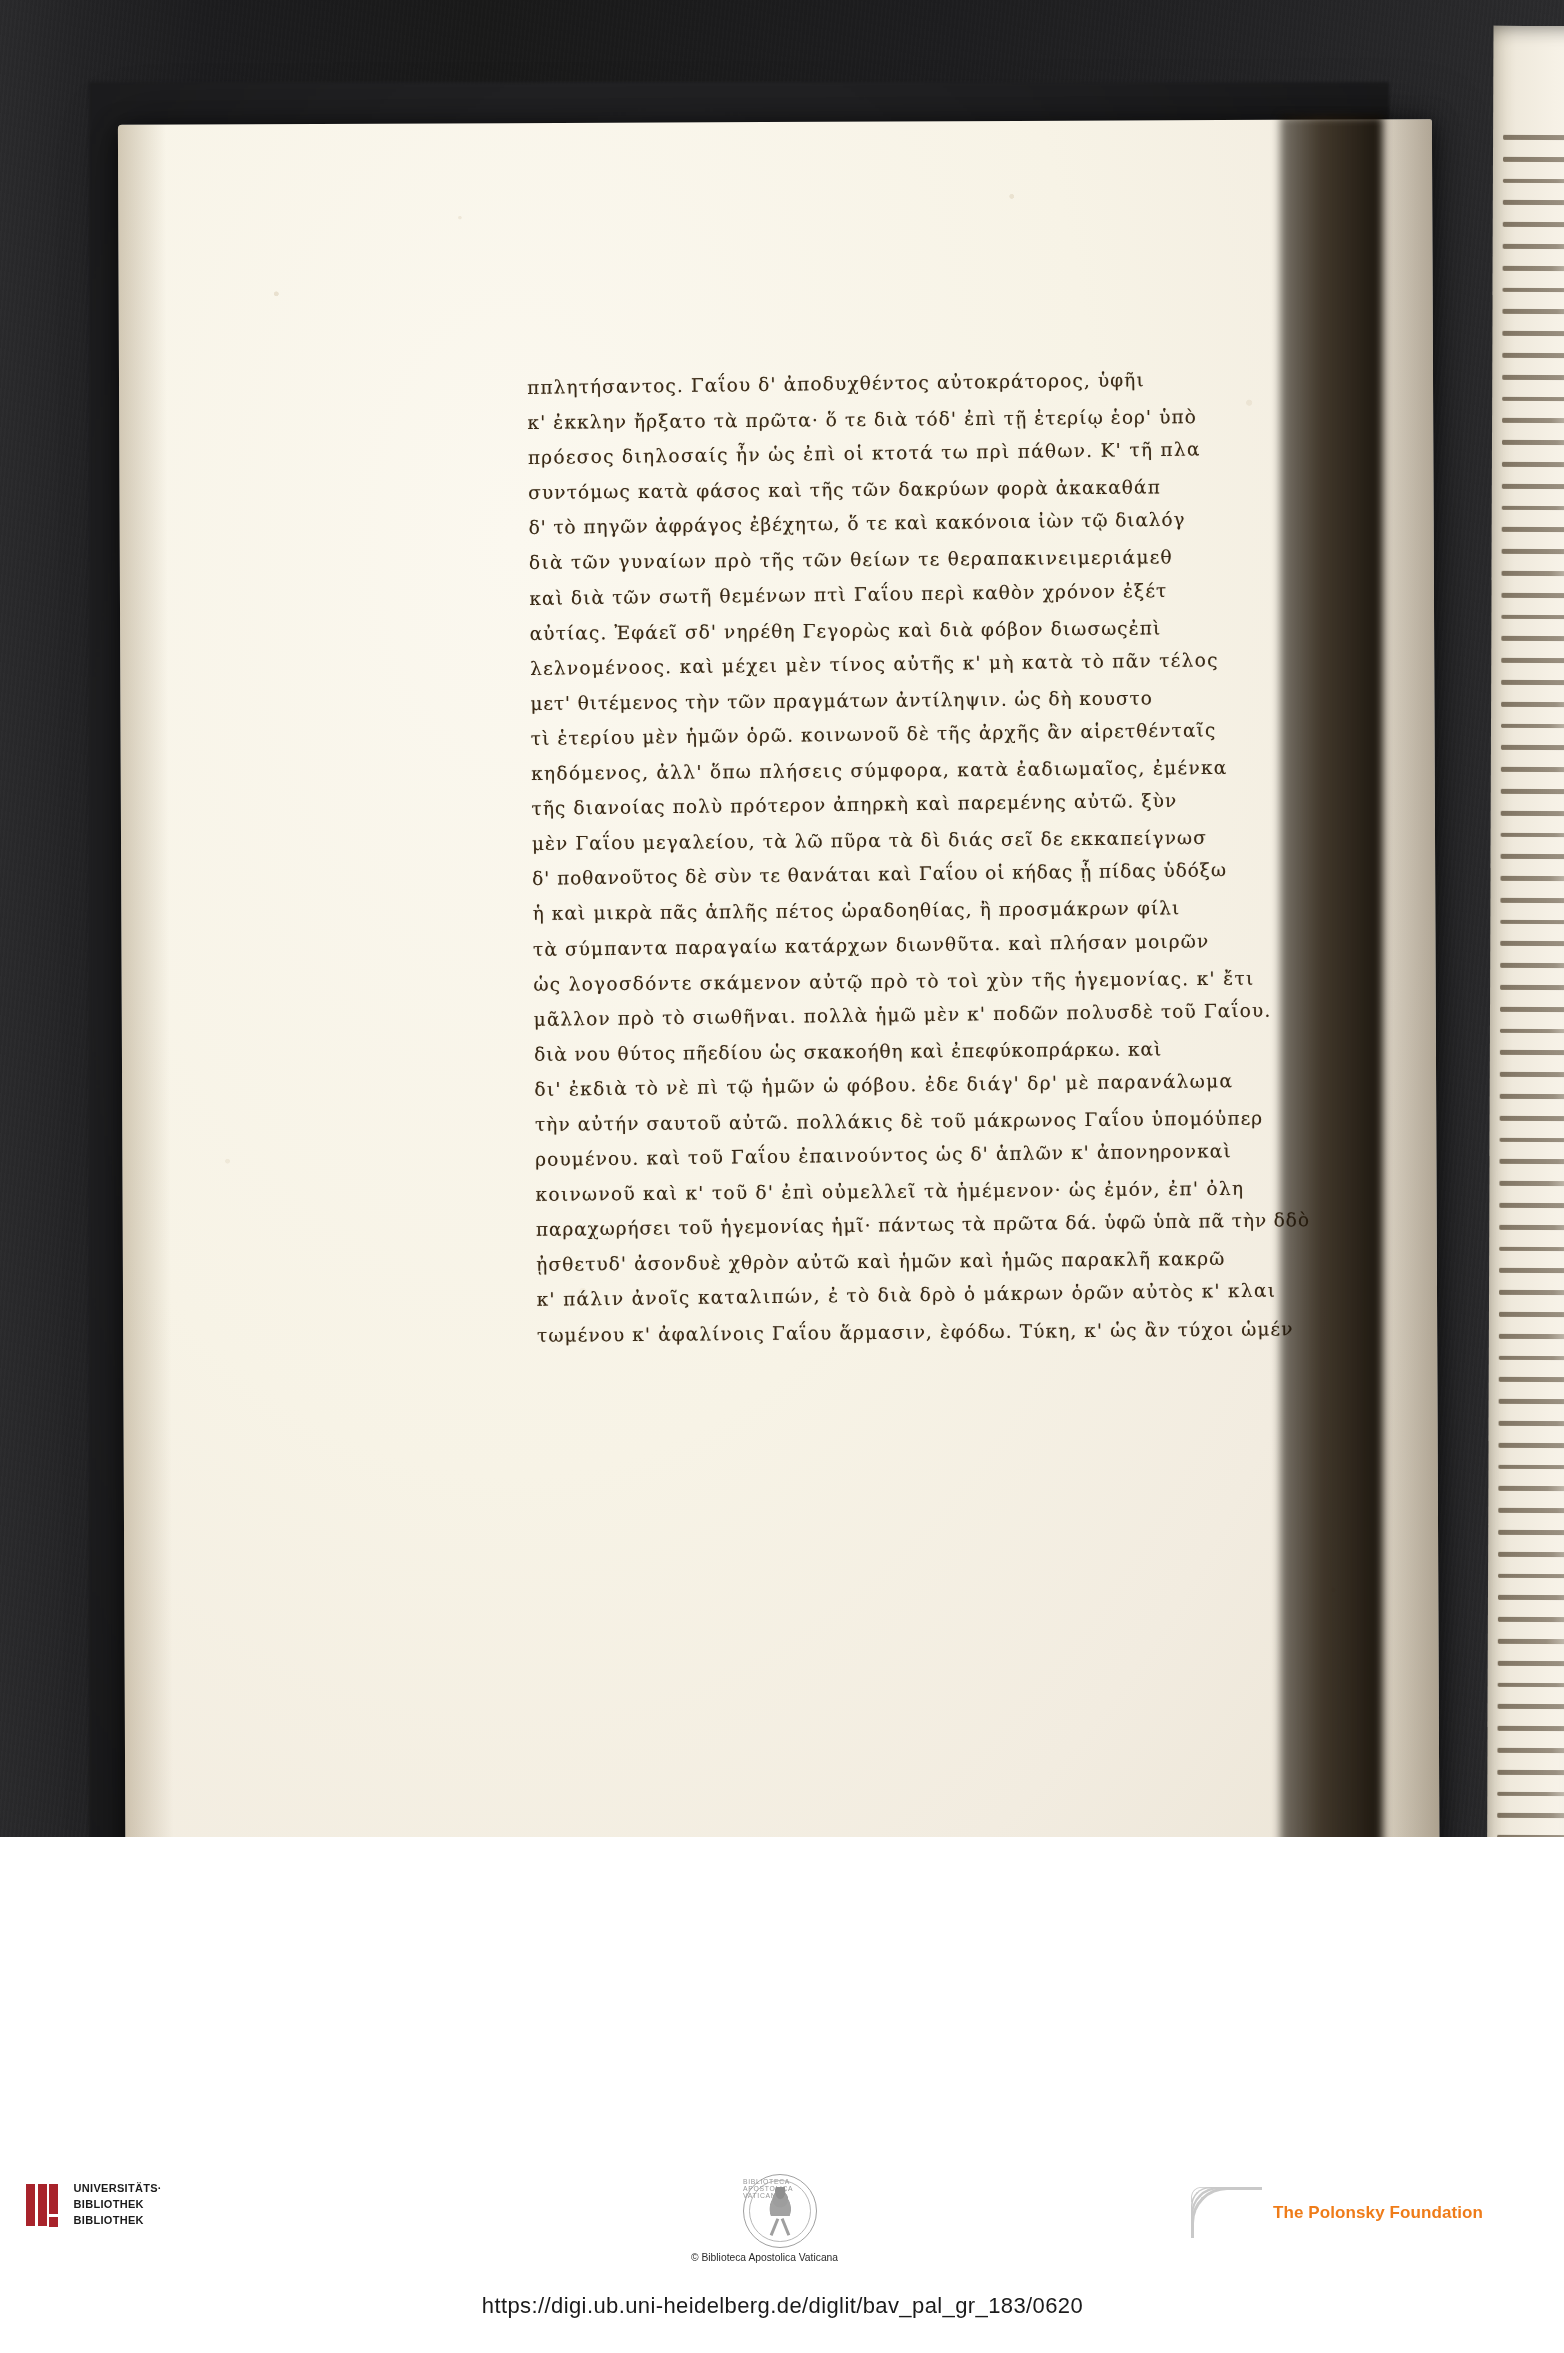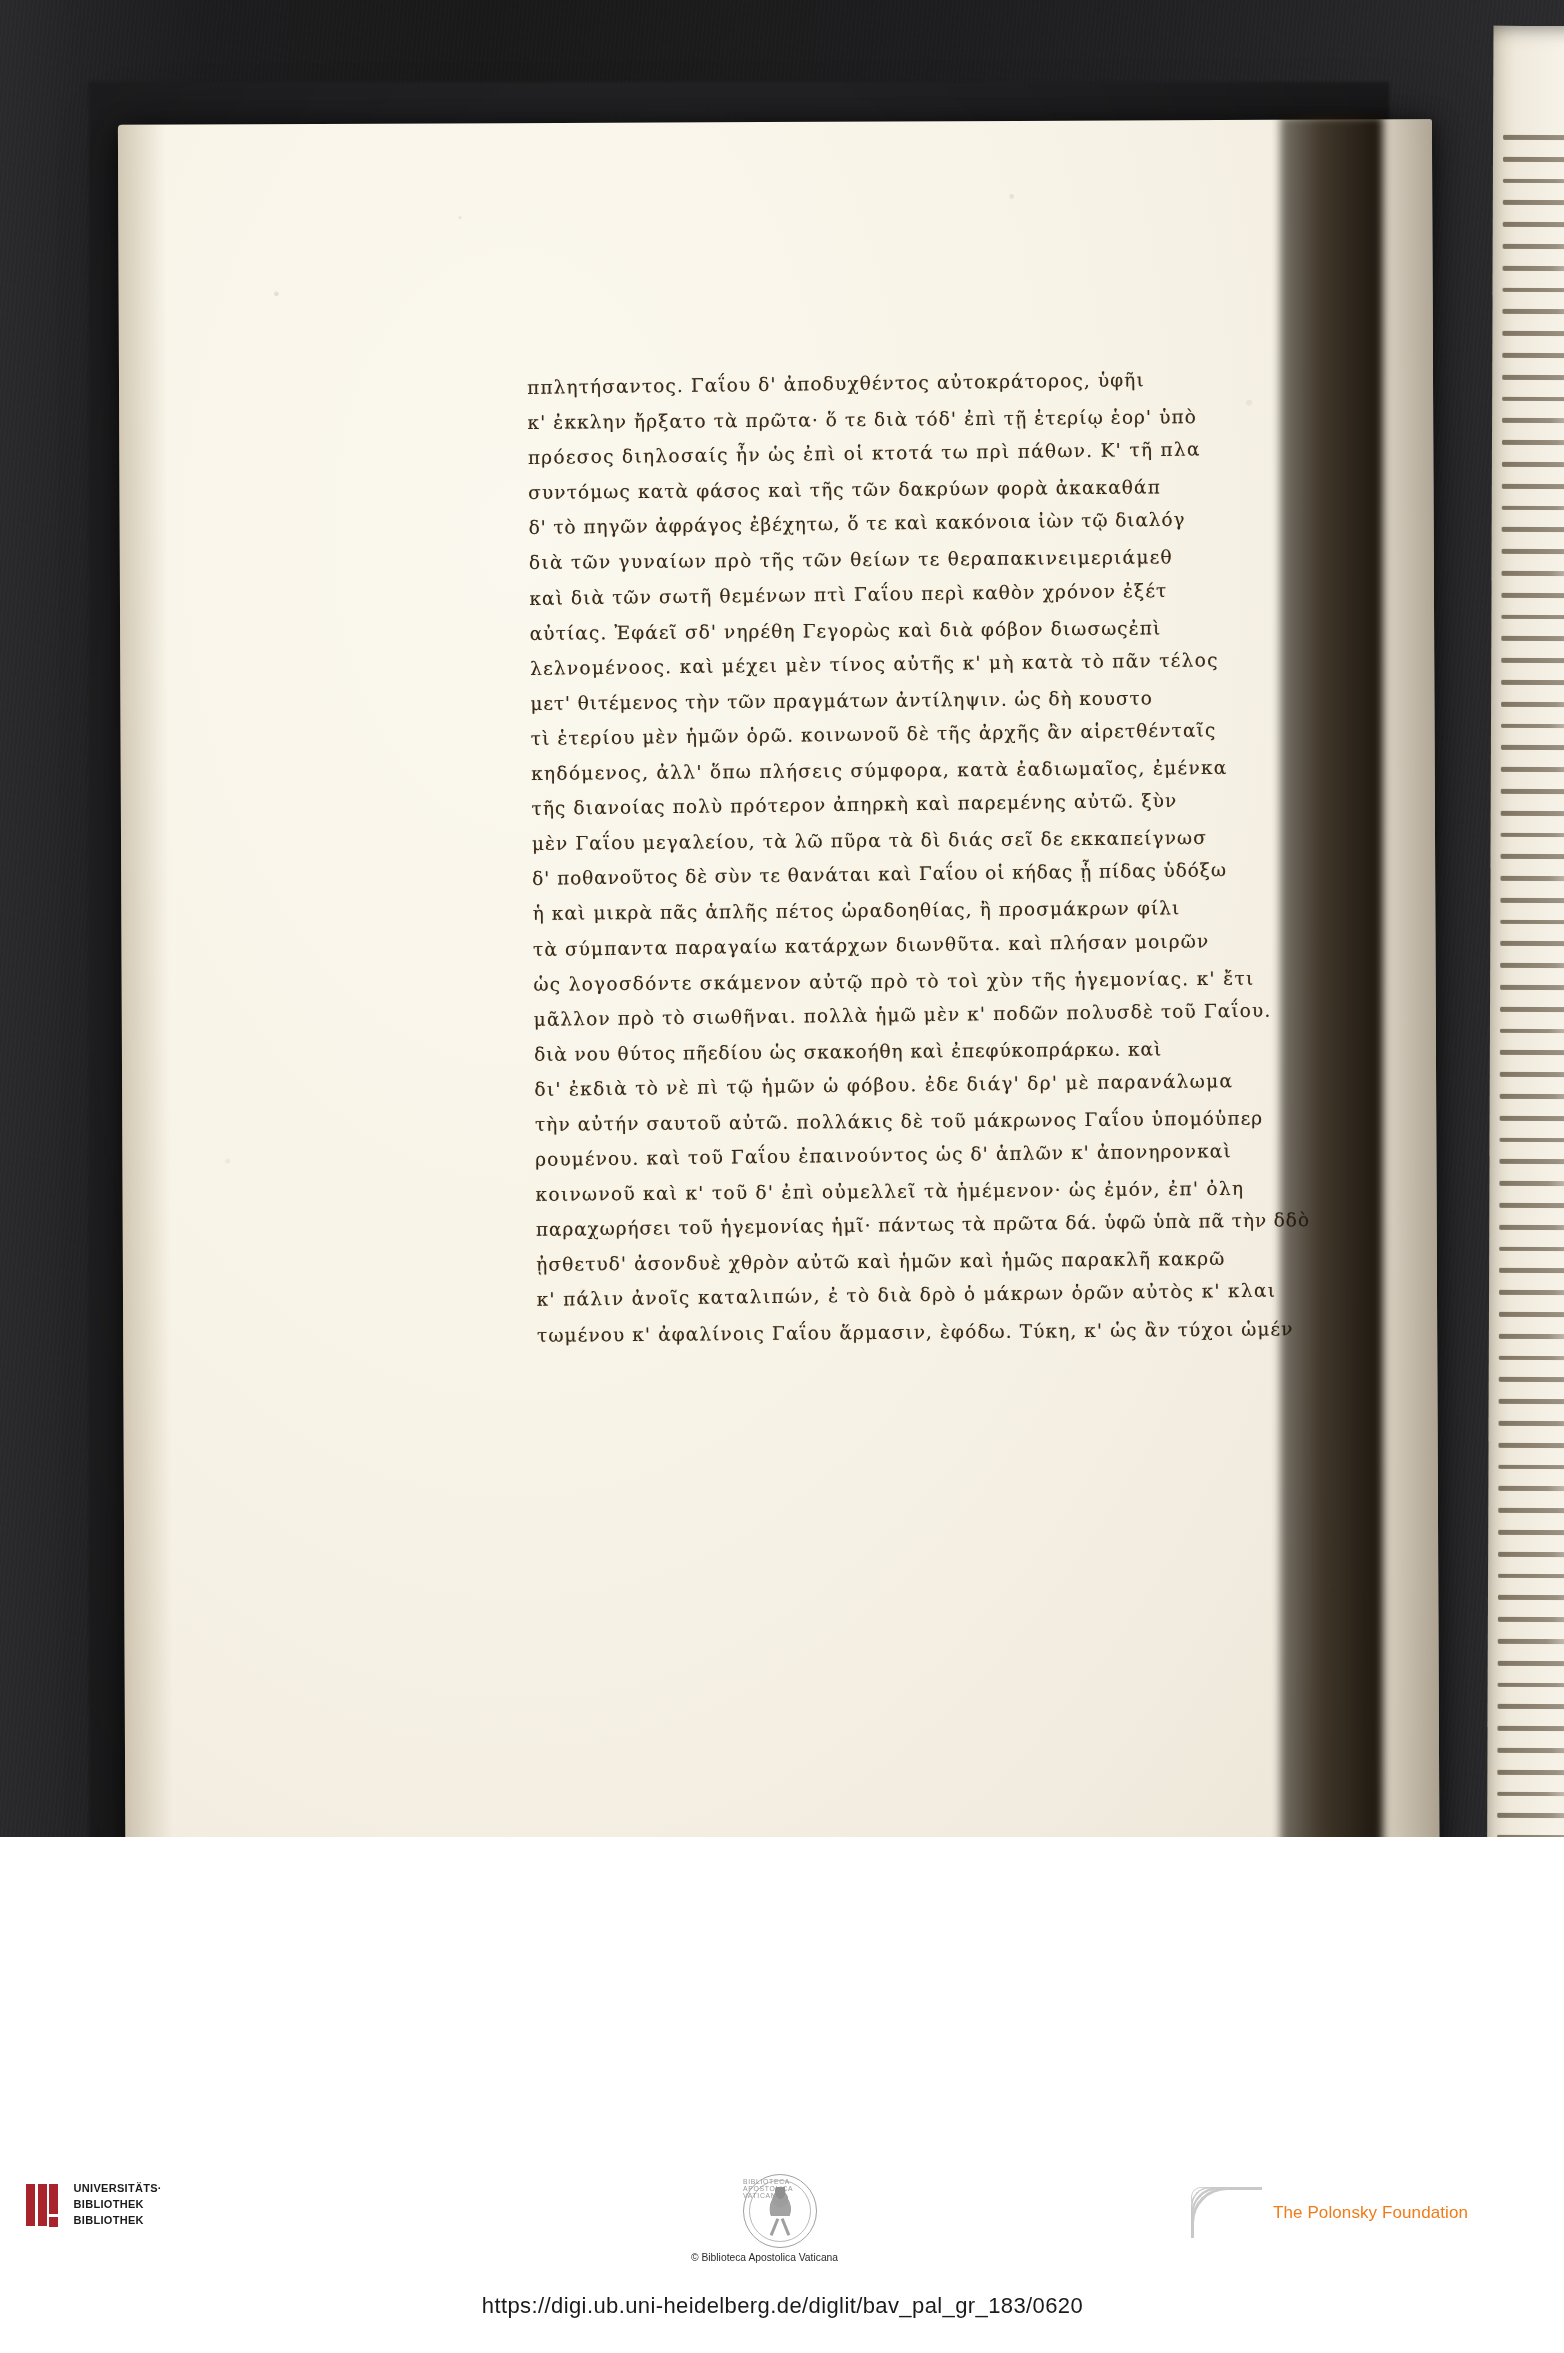--- a/index.html
+++ b/index.html
@@ -313,21 +313,21 @@
     border-right: none;
     border-bottom: none;
     border-radius: 36px 0 0 0;
   }
   .pol-mark i:nth-child(2) { transform: scale(.76); transform-origin: 0 0; }
   .pol-mark i:nth-child(3) { transform: scale(.52); transform-origin: 0 0; }
   .pol-mark i:nth-child(4) { transform: scale(.28); transform-origin: 0 0; }
   .pol-text {
     font-family: "Liberation Sans", sans-serif;
     font-size: 17px;
-    font-weight: normal;
+    font-weight: bold;
     color: #ef7c19;
     letter-spacing: 0.1px;
   }
   .permalink {
     position: absolute;
     left: 0;
     right: 0;
     top: 131px;
     text-align: center;
     font-family: "Liberation Sans", sans-serif;

